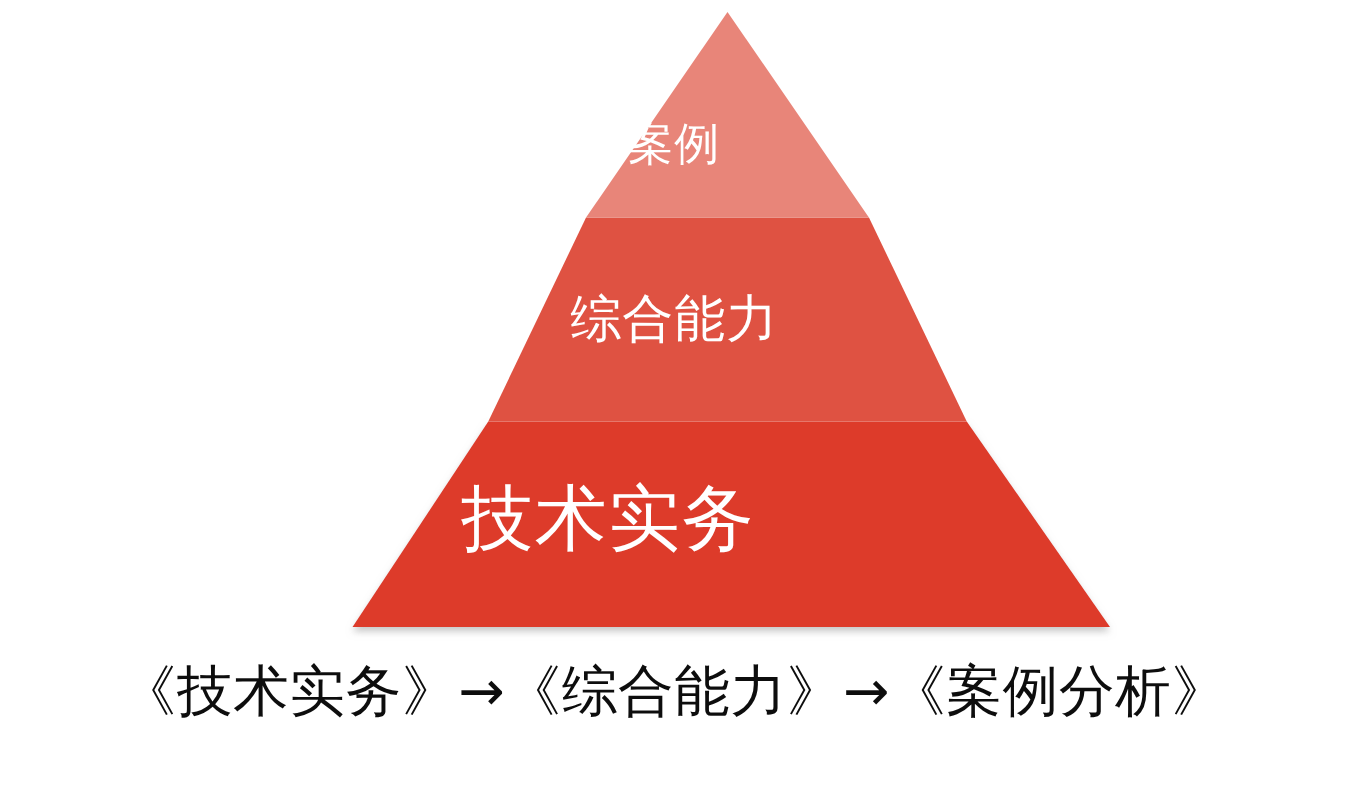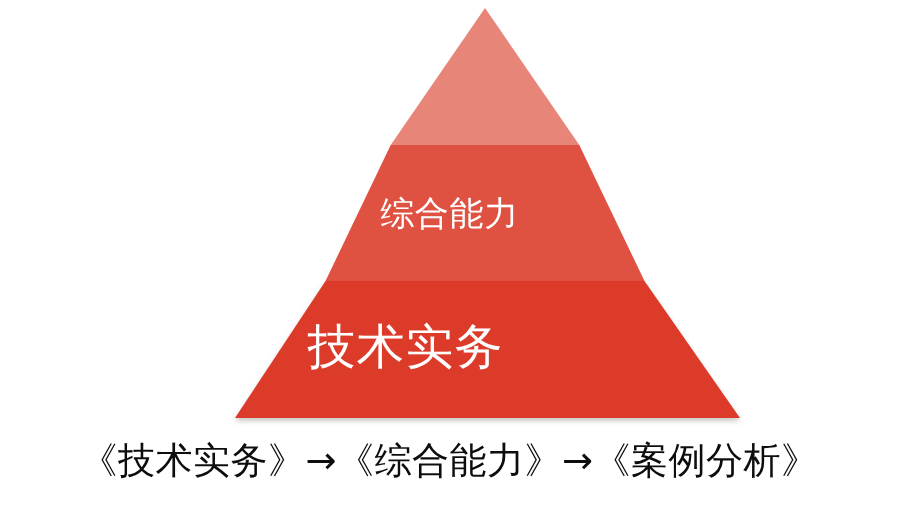--- a/index.html
+++ b/index.html
@@ -115,20 +115,21 @@
         </filter>
       </defs>
 
       <polygon id="tier-bottom-shape" points="325.5,281 644.5,281 740,418 235,418" fill="#dd3b2a" filter="url(#tier-shadow)"></polygon>
 
       <polygon id="tier-middle-shape" points="390.7,145 579.3,145 644.5,281 325.5,281" fill="#df5242"></polygon>
 
       <polygon id="tier-top-shape" points="485,8 579.3,145 390.7,145" fill="#e88579"></polygon>
     </svg>
 
+    <div class="pyramid-label" id="label-top" style="color: rgb(255, 255, 255);">案例</div>
 
     <div class="pyramid-label" id="label-middle" style="color: rgb(255, 255, 255);">综合能力</div>
 
     <div class="pyramid-label" id="label-bottom" style="color: rgb(255, 255, 255);">技术实务</div>
 
   </div>
 
   <div id="caption" style="color: rgb(13, 13, 13);">《技术实务》→《综合能力》→《案例分析》</div>
 
 

